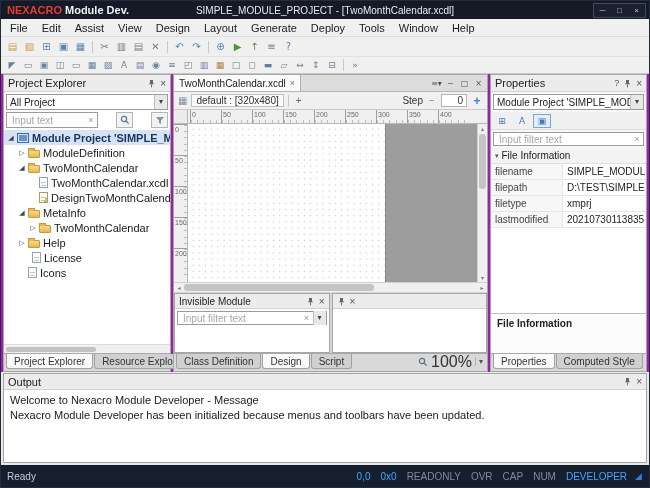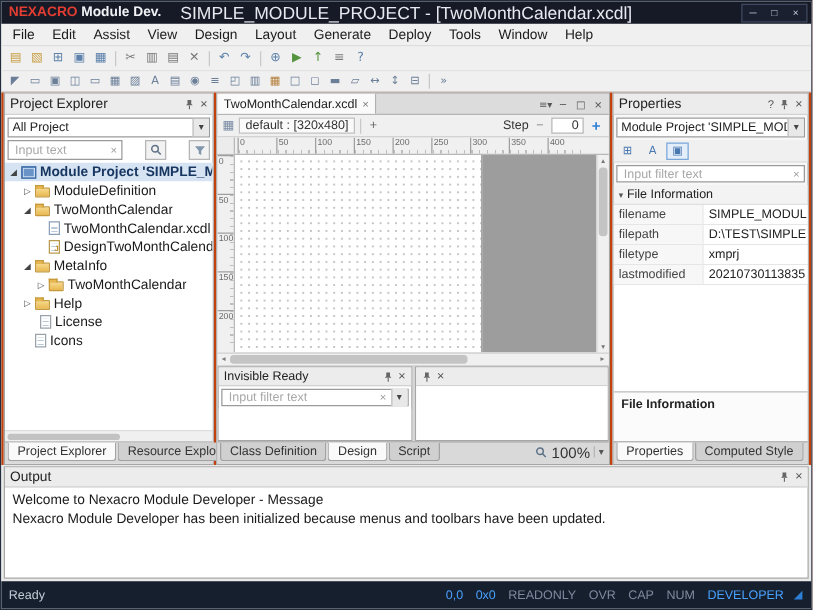--- a/index.html
+++ b/index.html
@@ -5,35 +5,35 @@
   html,body{margin:0;padding:0;background:#cfd3d8;}
   *{box-sizing:border-box;}
   .window{width:650px;height:488px;border:1px solid #232c3d;display:flex;flex-direction:column;
     background:#e9e9e9;font-family:"Liberation Sans","DejaVu Sans",sans-serif;font-size:11px;
     position:relative;overflow:hidden;}
   
   .titlebar{height:18px;flex:none;background:#161a26;display:flex;align-items:center;position:relative;color:#dde2ea;}
   .brand{padding-left:6px;font-size:11px;font-weight:bold;display:flex;gap:3px;z-index:1;}
   .brand-red{color:#e23d32;}
   .brand-white{color:#f0f2f5;}
-  .wtitle{position:absolute;left:0;right:0;text-align:center;font-size:14px;color:#e6e9ef;}
+  .wtitle{position:absolute;left:0;right:0;text-align:center;font-size:10px;color:#e6e9ef;}
   .winbtns{margin-left:auto;display:flex;border:1px solid #3e485e;margin-right:3px;z-index:1;background:#1b2030;}
   .wbtn{width:17px;height:13px;display:flex;align-items:center;justify-content:center;font-size:8px;color:#c6ccd8;}
   
   .menubar{height:18px;flex:none;background:#f0f0f0;border-bottom:1px solid #ddd;display:flex;align-items:center;font-size:11px;padding-left:2px;}
   .menu-item{padding:2px 7px;color:#1a1a1a;}
   .toolbar{flex:none;background:#f0f0f0;display:flex;align-items:center;padding:0 3px;}
   .tb1{height:20px;border-bottom:1px solid #e2e2e2;}
   .tb2{height:17px;border-bottom:1px solid #c6c6c6;}
   .tbtn{width:17px;height:15px;display:flex;align-items:center;justify-content:center;font-size:10px;font-family:"DejaVu Sans",sans-serif;}
   .tb2 .tbtn{width:16px;height:13px;font-size:9px;}
   .tbtn.sep{width:7px;}
   .tbtn.sep::before{content:"";width:1px;height:12px;background:#c8c8c8;}
   
-  .main{flex:none;height:298px;display:flex;background:#c2410c;padding:0 2px;gap:2px;}
+  .main{flex:none;height:298px;display:flex;background:#a21caf;padding:0 2px;gap:2px;}
   .panel{background:#fff;border:1px solid #a6a6a6;display:flex;flex-direction:column;min-width:0;}
   .left-panel{width:168px;flex:none;}
   .right-panel{flex:1;background:#f7f7f7;}
   .phead{height:17px;flex:none;display:flex;align-items:center;background:#ececec;border-bottom:1px solid #d2d2d2;padding:0 4px;font-size:11px;color:#222;}
   .ptitle{flex:1;white-space:nowrap;overflow:hidden;}
   .phicons{display:flex;align-items:center;gap:4px;color:#555;flex:none;}
   .phicons .pclose{font-size:10px;color:#555;}
   .phicons .phelp{font-size:9px;color:#555;}
   .combo{height:16px;margin:2px;flex:none;border:1px solid #9b9b9b;background:#fff;display:flex;align-items:center;font-size:10px;padding-left:3px;color:#222;}
   .combo-text{flex:1;white-space:nowrap;overflow:hidden;}
@@ -102,21 +102,21 @@
   .sarr{height:9px;width:100%;display:flex;align-items:center;justify-content:center;font-family:"DejaVu Sans",sans-serif;}
   .hscroll{height:10px;flex:none;background:#f0f0f0;border-top:1px solid #cfcfcf;position:relative;display:flex;align-items:center;justify-content:space-between;font-size:6px;color:#777;}
   .hscroll .sarr{width:10px;height:100%;}
   .hthumb{position:absolute;left:10px;top:1px;height:7px;width:190px;background:#c4c4c4;border-radius:3px;}
   .subpanels{height:61px;flex:none;display:flex;gap:2px;background:#d6d6d6;padding-top:1px;}
   .sub{flex:1;}
   .sub .phead{height:15px;font-size:10px;}
   .inputbox.small{height:14px;margin:2px;flex:none;}
   .subbody{flex:1;background:#fff;}
   .zoomgrp{margin-left:auto;display:flex;align-items:center;gap:3px;padding:0 4px;color:#333;}
-  .zoomval{font-size:12px;}
+  .zoomval{font-size:16px;}
   .zoomdd{color:#555;font-size:8px;padding-left:3px;border-left:1px solid #b5b5b5;}
   
   .propicons{height:18px;flex:none;display:flex;align-items:center;gap:2px;padding:1px 2px;background:#f0f0f0;border-bottom:1px solid #ddd;}
   .pibtn{width:18px;height:14px;border:1px solid transparent;display:flex;align-items:center;justify-content:center;font-size:9px;color:#4a78b0;font-family:"DejaVu Sans",sans-serif;}
   .pibtn.on{border-color:#7aa7d8;background:#e3eefa;}
   .psection{height:16px;flex:none;display:flex;align-items:center;background:#f3f3f3;border-bottom:1px solid #e0e0e0;font-size:10px;color:#222;padding:0 4px;gap:3px;}
   .psec-arrow{font-size:7px;color:#555;}
   .pgrid{flex:none;background:#fff;}
   .prow{height:16px;display:flex;border-bottom:1px solid #e6e6e6;font-size:10px;align-items:stretch;}
   .pkey{width:72px;flex:none;background:#f7f7f7;border-right:1px solid #e6e6e6;padding:0 4px;color:#444;display:flex;align-items:center;}
@@ -383,21 +383,21 @@
         </div>
       </div>
       <div class="hscroll">
         <span class="sarr">◂</span>
         <span class="hthumb"></span>
         <span class="sarr">▸</span>
       </div>
       <div class="subpanels">
         <div class="panel sub">
           <div class="phead">
-            <span class="ptitle">Invisible Ready</span>
+            <span class="ptitle">Invisible Module</span>
             <span class="phicons">
               <span>
                   <svg width="9" height="9" viewBox="0 0 9 9">
                     <path d="M3 1h3v3l1.2 1.2H1.8L3 4z" fill="#666"></path>
                     <rect x="4.1" y="5.4" width="0.9" height="3" fill="#666"></rect>
                   </svg>
                 </span>
               <span class="pclose">×</span>
             </span>
           </div>

